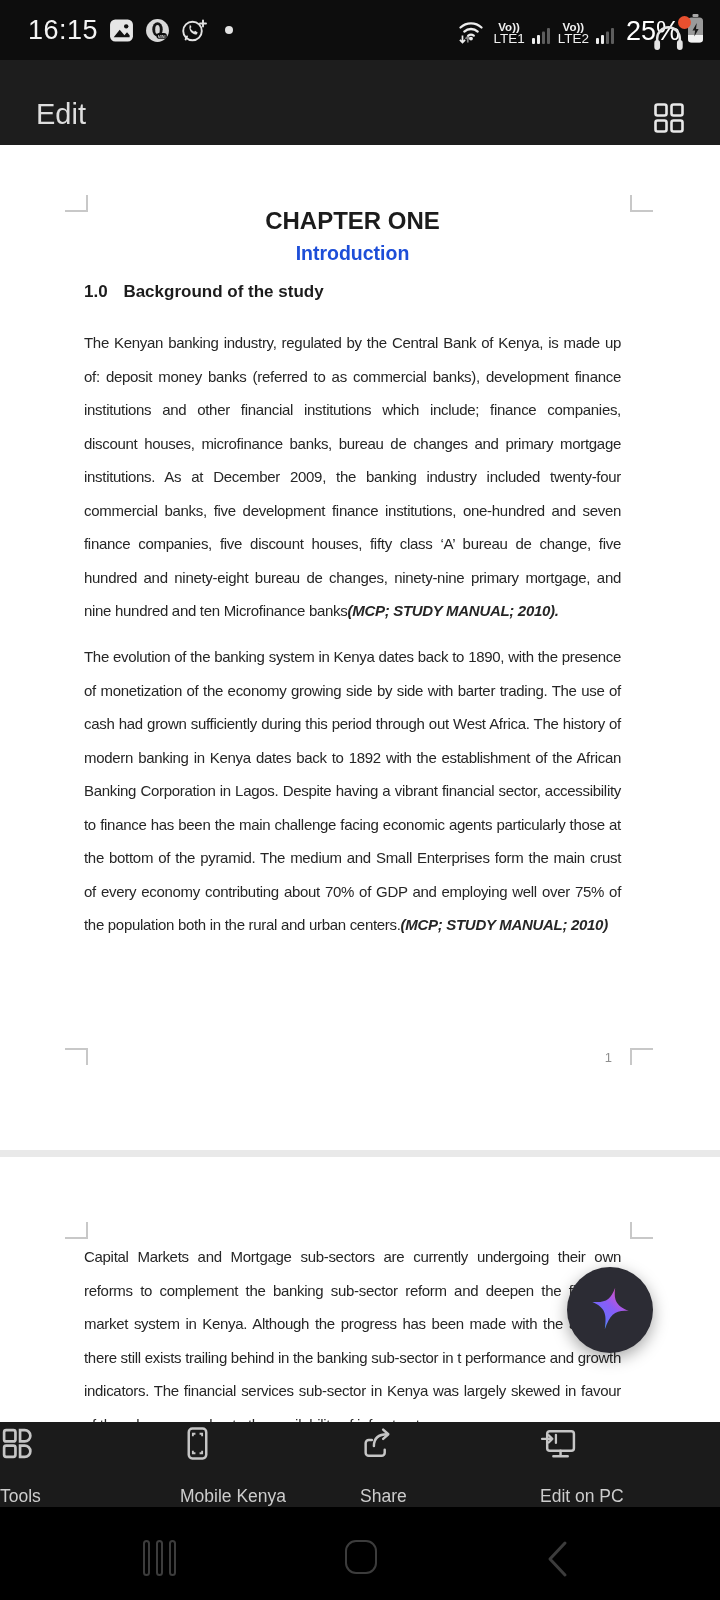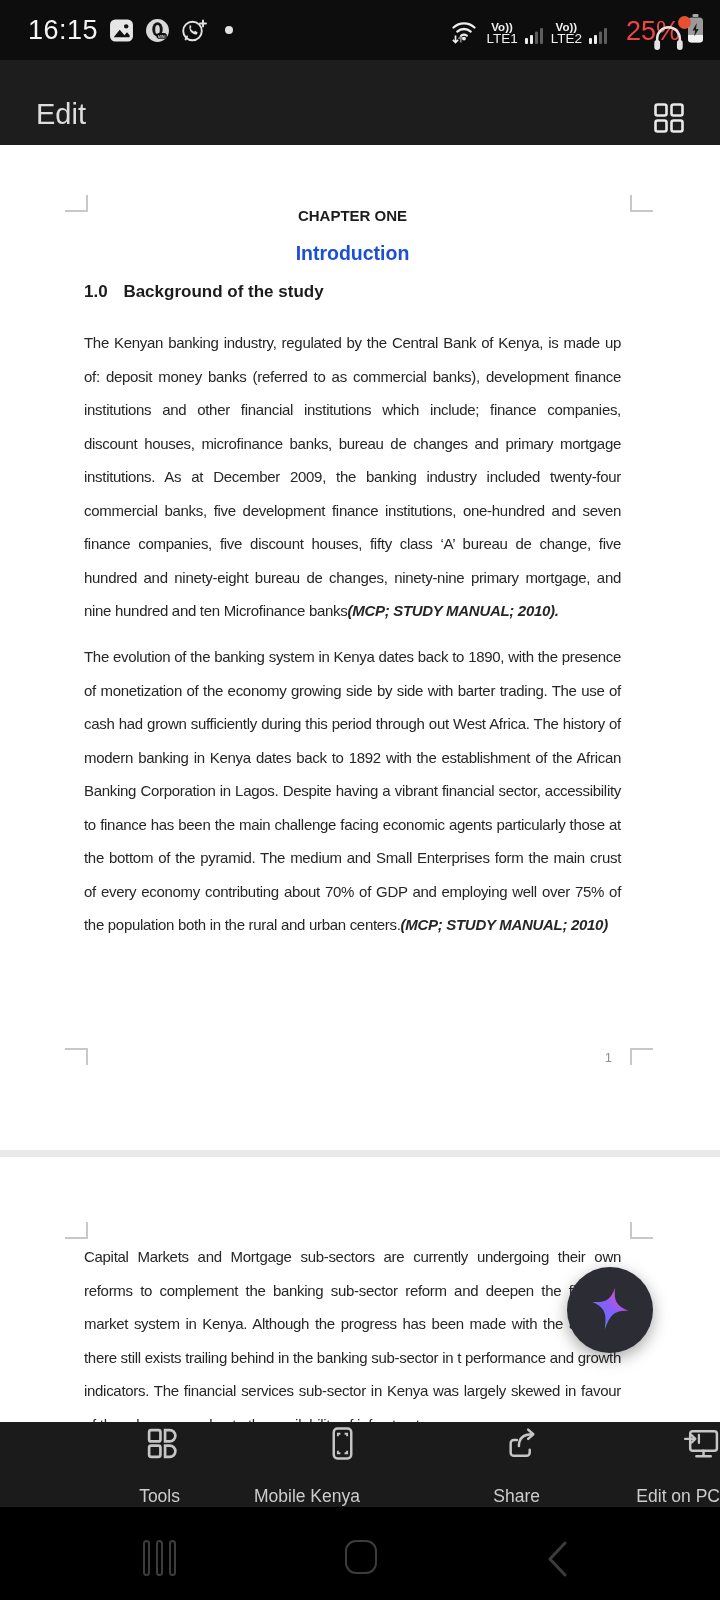--- a/index.html
+++ b/index.html
@@ -11,62 +11,62 @@
   .status-bar{position:absolute;top:0;left:0;width:720px;height:60px;background:#0d0d0d;
               display:flex;align-items:center;justify-content:space-between;padding:0 16px 0 28px;}
   .sb-left{display:flex;align-items:center;gap:11px;}
   .sb-time{font-size:27px;color:#f4f4f4;letter-spacing:.5px;}
   .sb-ico{display:inline-flex;align-items:center;justify-content:center;}
   .sb-dot{width:8px;height:8px;border-radius:50%;background:#e2e2e2;margin-left:6px;}
   .sb-right{display:flex;align-items:flex-end;gap:7px;}
   .net-txt{display:flex;flex-direction:column;align-items:center;line-height:11px;color:#f0f0f0;margin-bottom:3px;}
   .net-txt .vo{font-size:11.5px;font-weight:700;}
   .net-txt .lte{font-size:13.5px;}
-  .sb-pct{font-size:27px;color:#ef4444;margin-left:11px;}
+  .sb-pct{font-size:27px;color:#ffffff;margin-left:4px;}
 
   
   .edit-bar{position:absolute;top:60px;left:0;width:720px;height:109px;background:#1d1d1d;
             display:flex;align-items:center;justify-content:space-between;padding:0 33px 0 36px;}
   .edit-title{font-size:29px;color:#dedede;}
   .edit-icons{display:flex;align-items:center;gap:48px;flex-direction:column;}
   .eb-ico{position:relative;display:inline-flex;align-items:center;justify-content:center;}
   .alert-dot{position:absolute;top:-4px;right:-5px;width:13px;height:13px;border-radius:50%;background:#e8502f;}
   .pages-badge{width:32px;height:32px;border:2.5px solid #d6d6d6;border-radius:6px;color:#d6d6d6;
                font-size:16px;display:flex;align-items:center;justify-content:center;}
 
   
   .doc{position:absolute;top:145px;left:0;width:720px;height:1277px;background:#ffffff;overflow:hidden;}
   .mk{position:absolute;width:23px;height:17px;}
   .mk.tl{border-right:2px solid #c8c8c8;border-bottom:2px solid #c8c8c8;}
   .mk.tr{border-left:2px solid #c8c8c8;border-bottom:2px solid #c8c8c8;}
   .mk.bl{border-right:2px solid #c8c8c8;border-top:2px solid #c8c8c8;}
   .mk.br{border-left:2px solid #c8c8c8;border-top:2px solid #c8c8c8;}
   .h-chapter{position:absolute;top:62px;left:84px;width:537px;text-align:center;
-             font-size:15px;font-weight:700;color:#1c1c1c;}
+             font-size:24px;font-weight:700;color:#1c1c1c;}
   .h-intro{position:absolute;top:97px;left:84px;width:537px;text-align:center;
            font-size:19.5px;font-weight:700;color:#1d4ed8;}
   .h-sub{position:absolute;top:137px;left:84px;font-size:17px;color:#1c1c1c;}
   .h-sub .num{font-weight:700;}
   .h-sub .ttl{margin-left:11px;font-weight:700;}
   .para{position:absolute;left:84px;width:537px;margin:0;text-align:justify;
         font-size:15px;line-height:33.5px;letter-spacing:-0.3px;color:#262626;}
   .para .cite{font-style:italic;font-weight:700;}
   .p1{top:181px;} .p2{top:495px;} .p3{top:829px;} .p4{top:1095px;}
   .page-num{position:absolute;top:905px;left:560px;width:52px;text-align:right;
             font-size:13px;color:#8f8f8f;}
   .page-gap{position:absolute;top:1005px;left:0;width:720px;height:7px;background:#e9e9e9;}
 
   .fab{position:absolute;left:567px;top:1122px;width:86px;height:86px;border-radius:50%;
        background:#2c2c34;display:flex;align-items:center;justify-content:center;
        box-shadow:0 5px 16px rgba(0,0,0,.35);}
 
   
   .bottom-toolbar{position:absolute;top:1422px;left:0;width:720px;height:85px;background:#1b1b1b;
                   display:flex;}
-  .bt-item{flex:1;display:flex;flex-direction:column;align-items:flex-end;justify-content:center;gap:21px;padding-top:4px;}
+  .bt-item{flex:1;display:flex;flex-direction:column;align-items:flex-start;justify-content:center;gap:21px;padding-top:4px;}
   .bt-label{font-size:17.5px;color:#cdcdcd;}
 
   
   .nav-bar{position:absolute;top:1507px;left:0;width:720px;height:93px;background:#000;}
   .nv{position:absolute;top:33px;}
   .nv-recents{left:143px;display:flex;gap:6px;}
   .nv-recents i{display:block;width:7px;height:36px;border:2px solid #3c3c3c;border-radius:4px;}
   .nv-home{left:345px;width:32px;height:34px;border:2.5px solid #3c3c3c;border-radius:11px;}
   .nv-back{left:546px;}
 </style>

